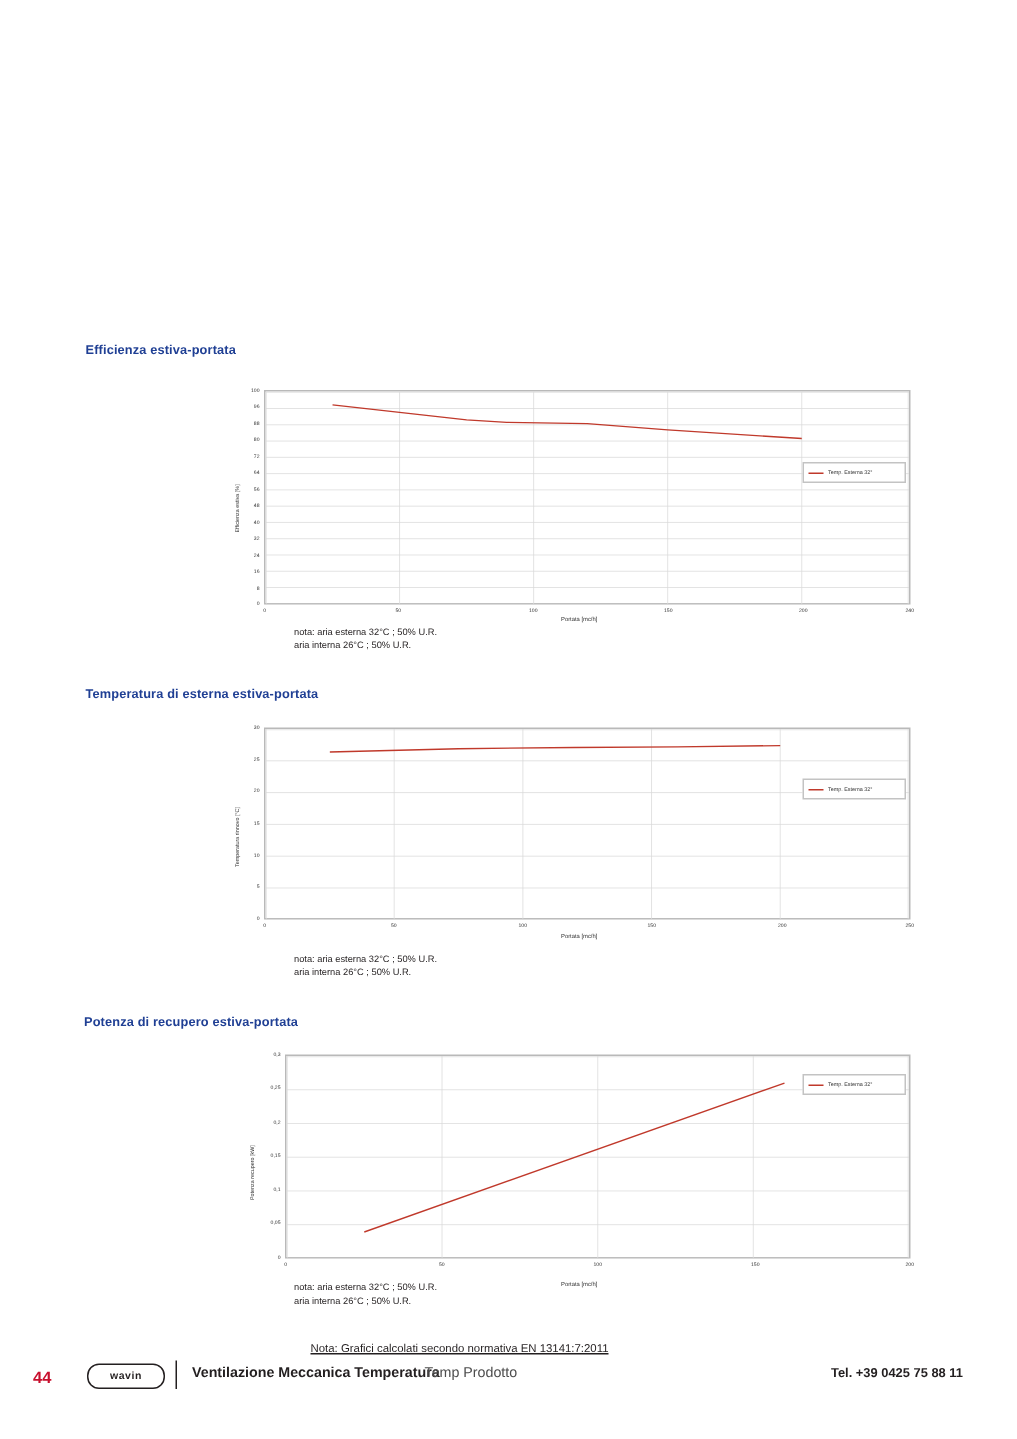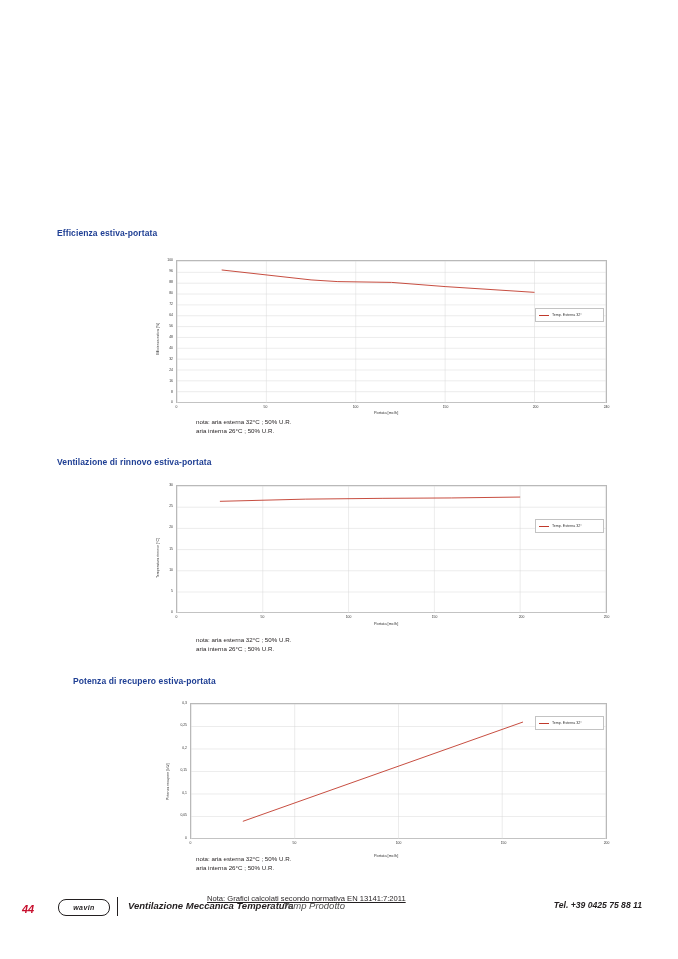--- a/index.html
+++ b/index.html
@@ -94,24 +94,23 @@
   }
   .final-note {
     position: absolute;
     font-size: 7.6px;
     color: #231f20;
   }
   
   .footer {
     position: absolute;
     left: 0;
-    bottom: 18px;
+    bottom: 8px;
     width: 664px;
     height: 46px;
-    font-style: italic;
   }
   .footer-page {
     position: absolute;
     left: 22px;
     top: 8px;
     color: #c8102e;
     font-size: 11px;
     font-weight: bold;
   }
   .footer-logo {
@@ -228,21 +227,21 @@
   <div class="tick-x" style="position:absolute; left:439px; top:405px; width:13px;">150</div>
   <div class="tick-x" style="position:absolute; left:529px; top:405px; width:13px;">200</div>
   <div class="tick-x" style="position:absolute; left:600px; top:405px; width:13px;">240</div>
 
   <div class="axis-label-x" style="left:374px; top:410px;">Portata [mc/h]</div>
   <div class="axis-label-y" style="left:156px; top:355px;">Efficienza estiva [%]</div>
 
   <div class="note" style="left:196px; top:418px;">nota: aria esterna 32°C ; 50% U.R.
 aria interna 26°C ; 50% U.R.</div>
 
-  <div class="section-title" style="left:57px; top:457px; position:absolute;">Ventilazione di rinnovo estiva-portata</div>
+  <div class="section-title" style="left:57px; top:457px; position:absolute;">Temperatura di esterna estiva-portata</div>
 
   <div class="chart-frame" style="position:absolute; left:176px; top:485px; width:431px; height:128px;">
     <svg class="plot" viewBox="0 0 431 128" preserveAspectRatio="none">
       <g stroke="#d9d9d9" stroke-width="0.5">
         <line x1="0" y1="0.5" x2="431" y2="0.5"></line>
         <line x1="0" y1="21.3" x2="431" y2="21.3"></line>
         <line x1="0" y1="42.6" x2="431" y2="42.6"></line>
         <line x1="0" y1="63.9" x2="431" y2="63.9"></line>
         <line x1="0" y1="85.2" x2="431" y2="85.2"></line>
         <line x1="0" y1="106.5" x2="431" y2="106.5"></line>
@@ -280,21 +279,21 @@
   <div class="tick-x" style="position:absolute; left:428px; top:615px; width:13px;">150</div>
   <div class="tick-x" style="position:absolute; left:515px; top:615px; width:13px;">200</div>
   <div class="tick-x" style="position:absolute; left:600px; top:615px; width:13px;">250</div>
 
   <div class="axis-label-x" style="left:374px; top:621px;">Portata [mc/h]</div>
   <div class="axis-label-y" style="left:156px; top:578px;">Temperatura rinnovo [°C]</div>
 
   <div class="note" style="left:196px; top:636px;">nota: aria esterna 32°C ; 50% U.R.
 aria interna 26°C ; 50% U.R.</div>
 
-  <div class="section-title" style="left:73px; top:676px; position:absolute;">Potenza di recupero estiva-portata</div>
+  <div class="section-title" style="left:56px; top:676px; position:absolute;">Potenza di recupero estiva-portata</div>
 
   <div class="chart-frame" style="position:absolute; left:190px; top:703px; width:417px; height:136px;">
     <svg class="plot" viewBox="0 0 417 136" preserveAspectRatio="none">
       <g stroke="#d9d9d9" stroke-width="0.5">
         <line x1="0" y1="0.5" x2="417" y2="0.5"></line>
         <line x1="0" y1="22.6" x2="417" y2="22.6"></line>
         <line x1="0" y1="45.2" x2="417" y2="45.2"></line>
         <line x1="0" y1="67.8" x2="417" y2="67.8"></line>
         <line x1="0" y1="90.4" x2="417" y2="90.4"></line>
         <line x1="0" y1="113.0" x2="417" y2="113.0"></line>

